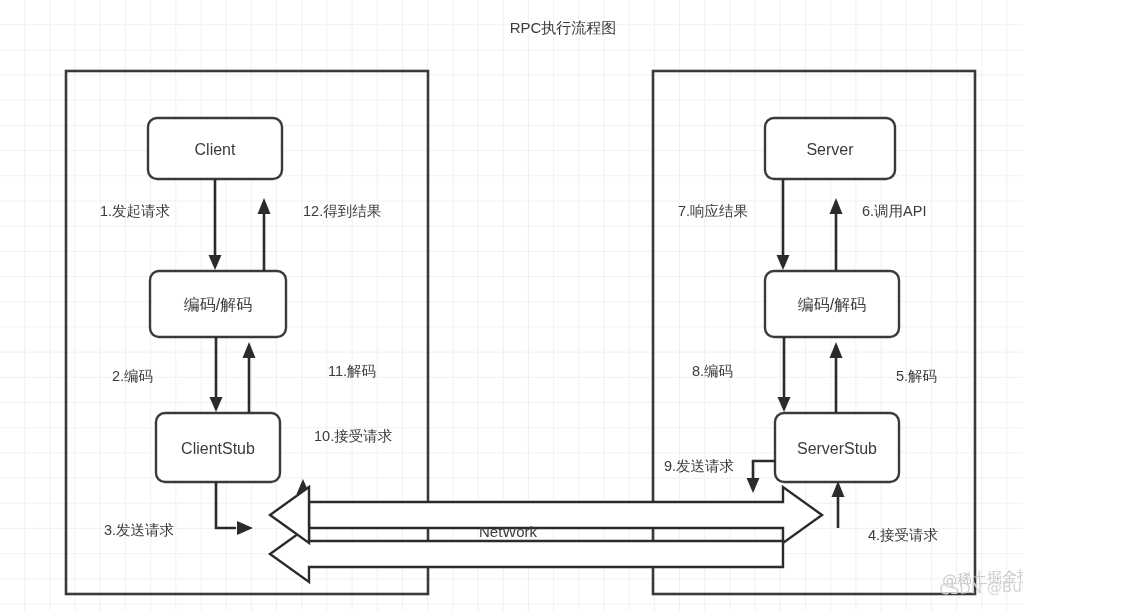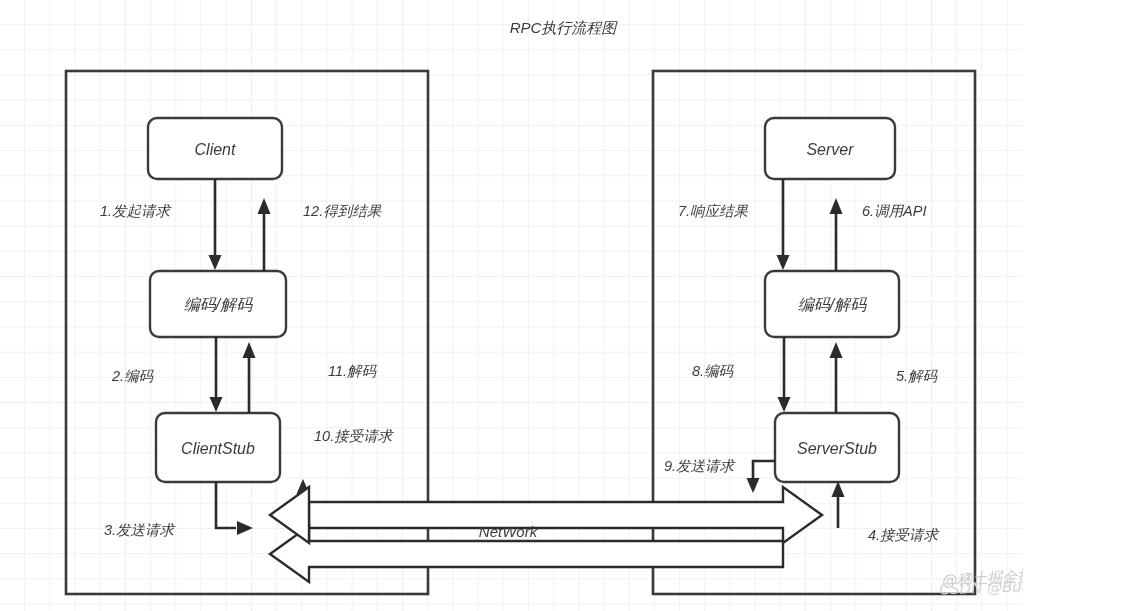--- a/index.html
+++ b/index.html
@@ -12,21 +12,20 @@
     width: 1023px;
     height: 611px;
     background-color: #ffffff;
     background-image:
       linear-gradient(to right, #f0f0f0 1px, transparent 1px),
       linear-gradient(to bottom, #f0f0f0 1px, transparent 1px);
     background-size: 25.2px 25.2px;
     background-position: -1px -1px;
     overflow: hidden;
     font-family: "Liberation Sans", "DejaVu Sans", sans-serif;
-    font-style: italic;
   }
   #diagram {
     position: absolute;
     left: 0;
     top: 0;
     width: 1126px;
     height: 611px;
   }
   .ttl {
     font-size: 15px;

